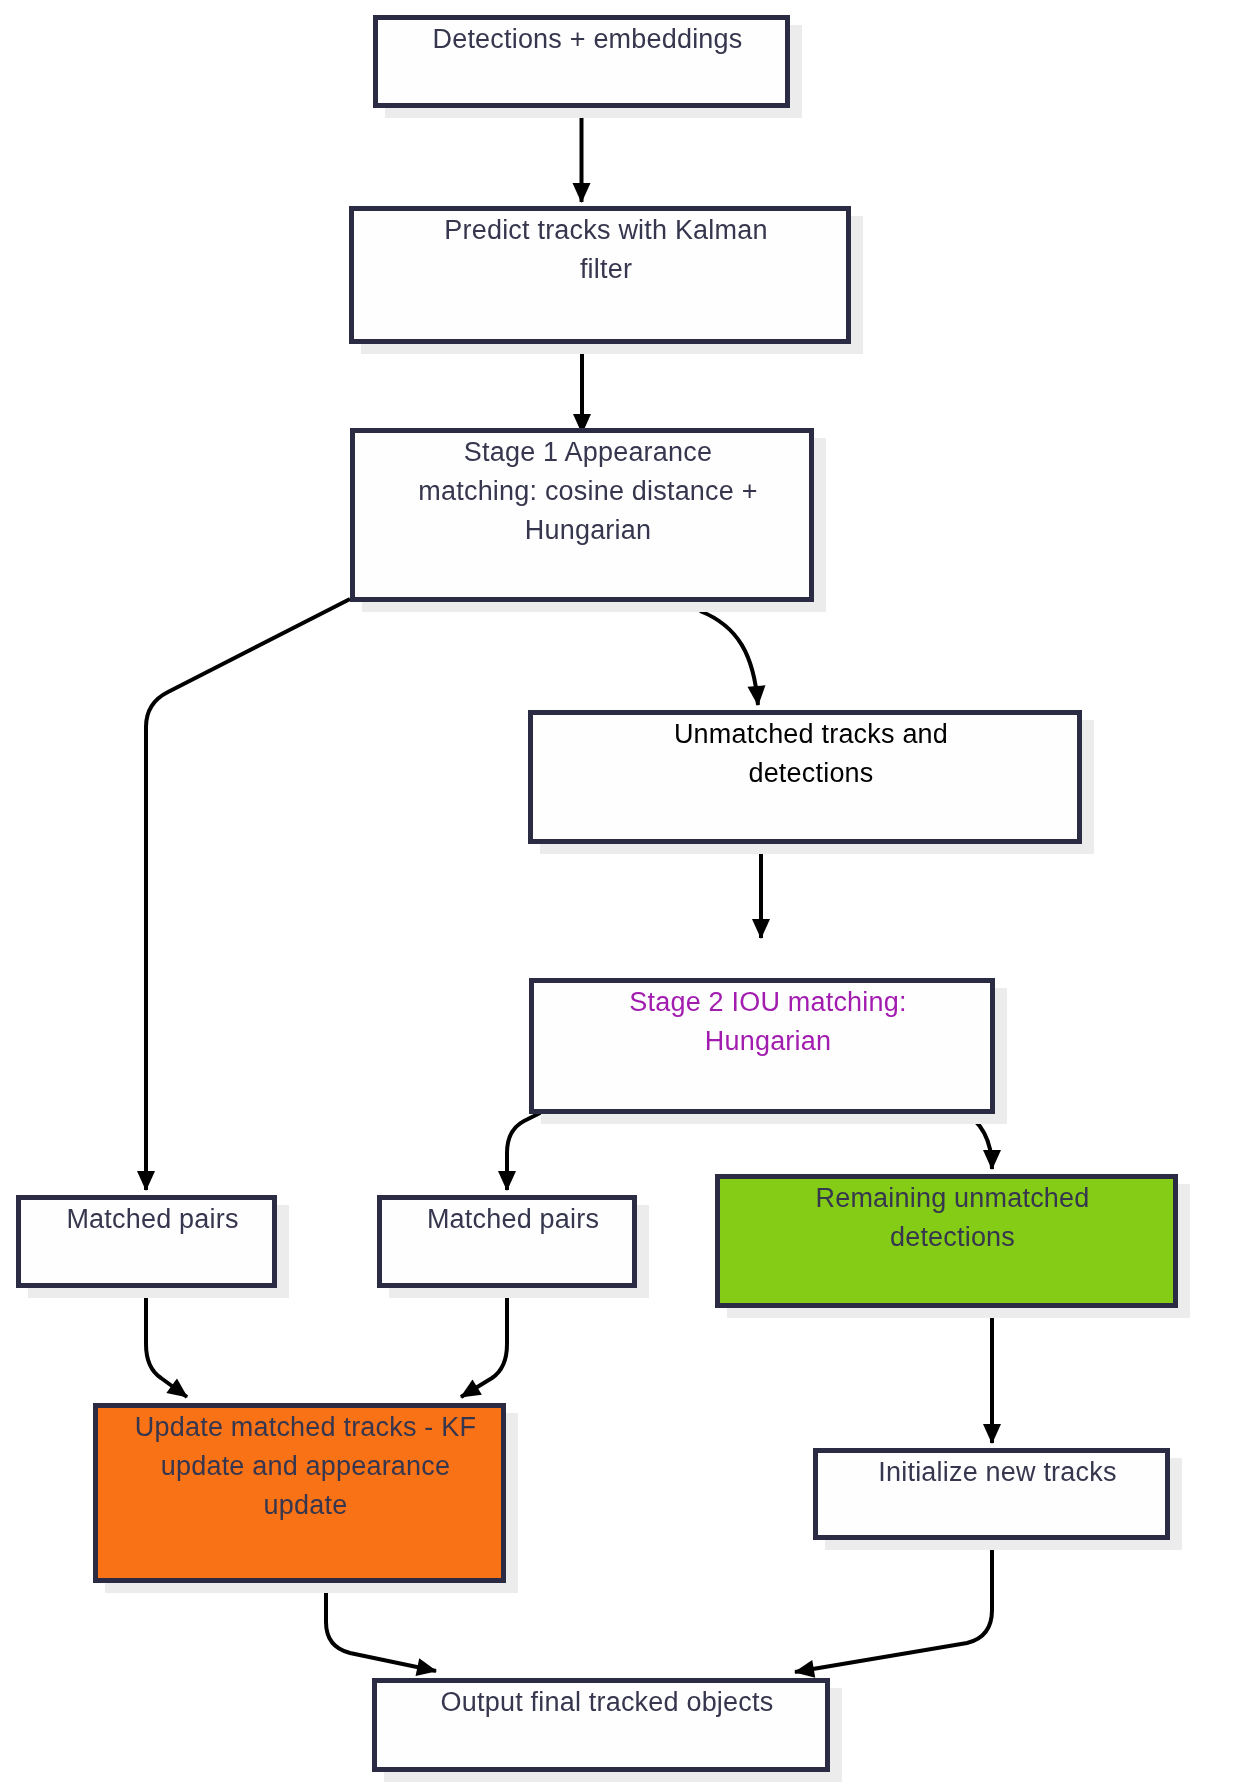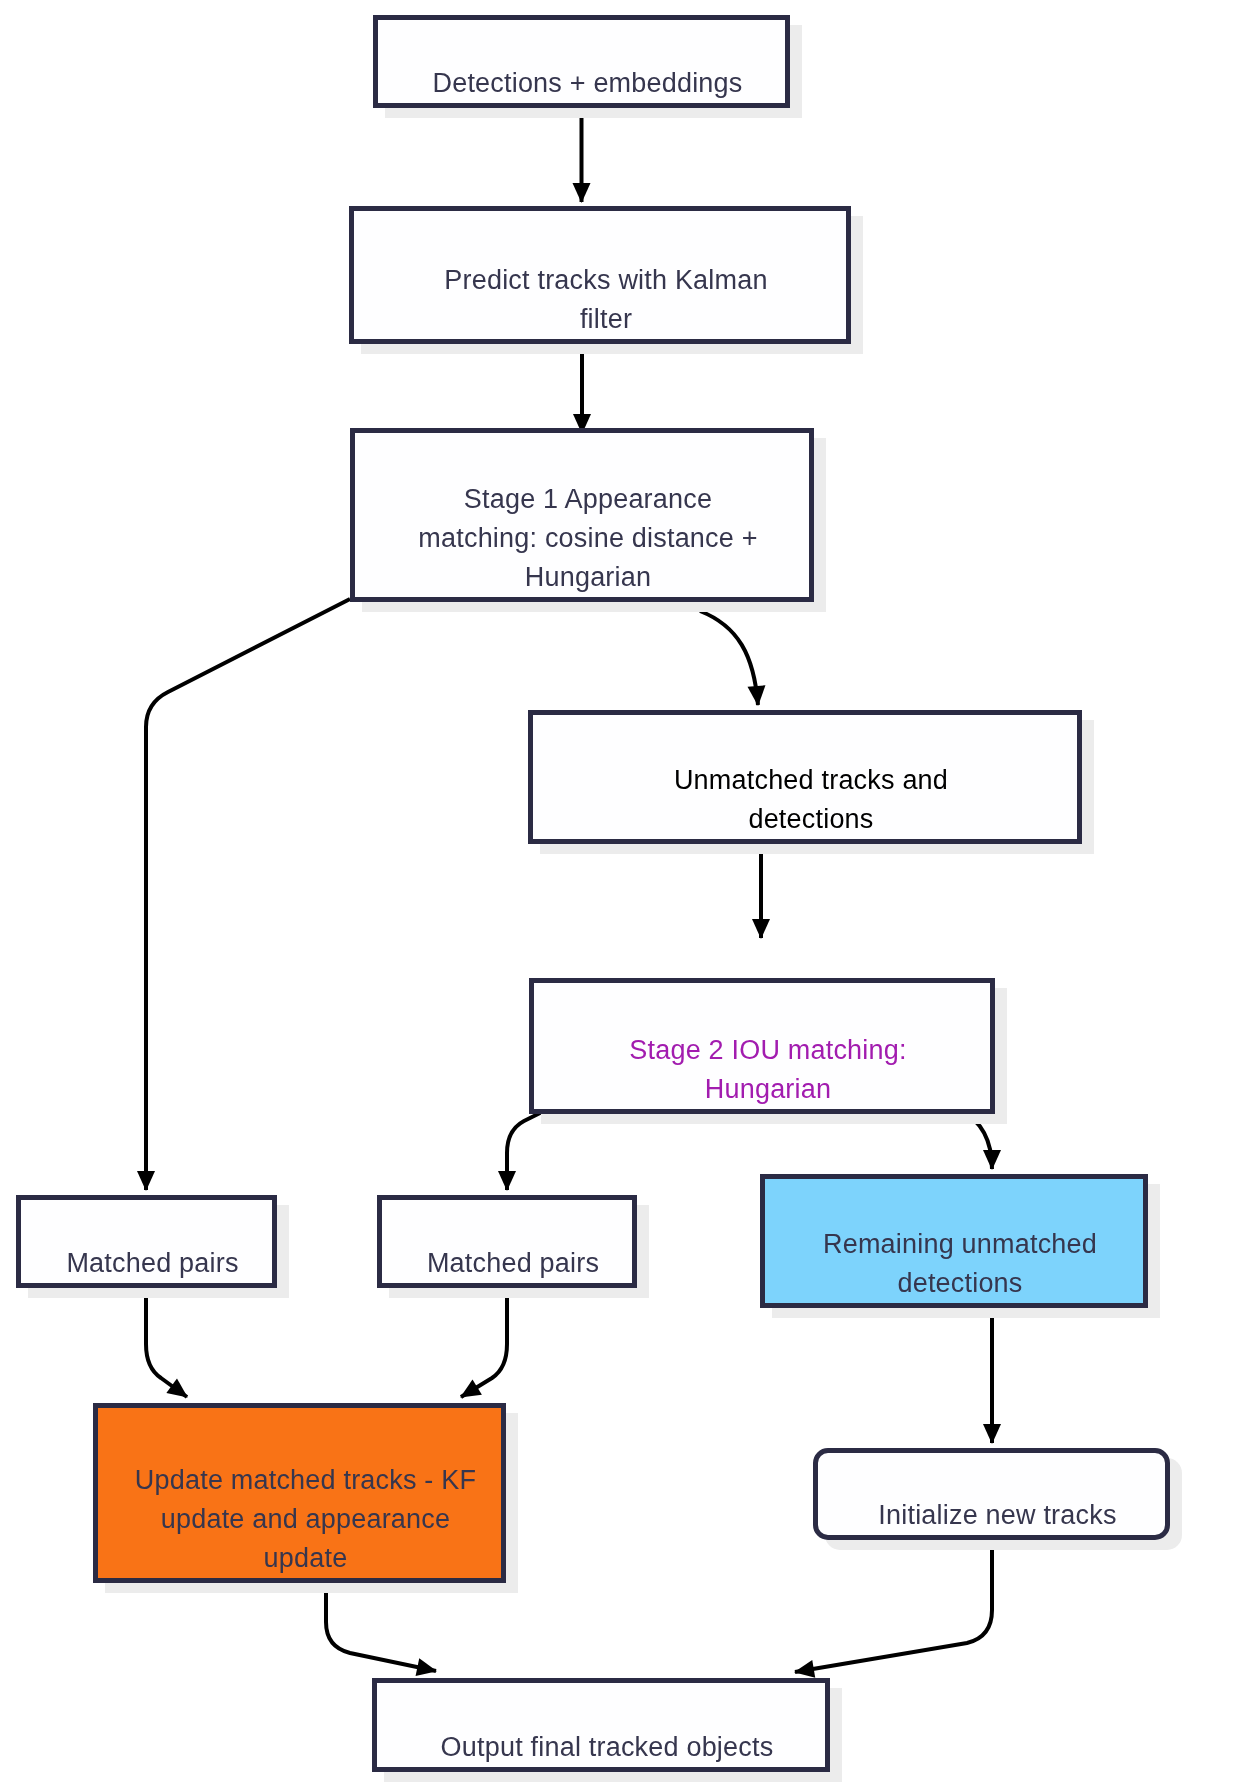--- a/index.html
+++ b/index.html
@@ -28,21 +28,21 @@
     stroke-width: 4px;
     stroke-linejoin: round;
   }
   .node {
     position: absolute;
     box-sizing: border-box;
     z-index: 2;
     border-style: solid;
     border-width: 5px;
     display: flex;
-    align-items: flex-end;
+    align-items: flex-start;
     justify-content: center;
     text-align: center;
     font-size: 27px;
     line-height: 1.45;
     font-weight: 500;
     letter-spacing: 0.2px;
     padding-left: 12px;
   }
   .node .label {
     white-space: pre-line;
@@ -94,29 +94,29 @@
       <div class="node" style="left: 529px; top: 978px; width: 466px; height: 136px; background: rgb(254, 254, 255); border-color: rgb(43, 43, 68); color: #a21caf; box-shadow: rgb(236, 236, 236) 12px 10px 0px;">
         <span class="label">Stage 2 IOU matching:
 Hungarian</span>
       </div>
       <div class="node" style="left: 16px; top: 1195px; width: 261px; height: 93px; background: rgb(254, 254, 255); border-color: rgb(43, 43, 68); color: rgb(54, 54, 78); box-shadow: rgb(236, 236, 236) 12px 10px 0px;">
         <span class="label">Matched pairs</span>
       </div>
       <div class="node" style="left: 377px; top: 1195px; width: 260px; height: 93px; background: rgb(254, 254, 255); border-color: rgb(43, 43, 68); color: rgb(54, 54, 78); box-shadow: rgb(236, 236, 236) 12px 10px 0px;">
         <span class="label">Matched pairs</span>
       </div>
-      <div class="node" style="left: 760px; top: 1174px; width: 388px; height: 134px; background: #7dd3fc; border-color: rgb(43, 43, 68); color: rgb(54, 54, 78); box-shadow: rgb(236, 236, 236) 12px 10px 0px;">
+      <div class="node" style="left: 715px; top: 1174px; width: 463px; height: 134px; background: #84cc16; border-color: rgb(43, 43, 68); color: rgb(54, 54, 78); box-shadow: rgb(236, 236, 236) 12px 10px 0px;">
         <span class="label">Remaining unmatched
 detections</span>
       </div>
       <div class="node" style="left: 93px; top: 1403px; width: 413px; height: 180px; background: #f97316; border-color: rgb(43, 43, 68); color: rgb(54, 54, 78); box-shadow: rgb(236, 236, 236) 12px 10px 0px;">
         <span class="label">Update matched tracks - KF
 update and appearance
 update</span>
       </div>
-      <div class="node" style="left: 813px; top: 1448px; width: 357px; height: 92px; background: rgb(254, 254, 255); border-color: rgb(43, 43, 68); color: rgb(54, 54, 78); box-shadow: rgb(236, 236, 236) 12px 10px 0px; border-radius: 15px;">
+      <div class="node" style="left: 813px; top: 1448px; width: 357px; height: 92px; background: rgb(254, 254, 255); border-color: rgb(43, 43, 68); color: rgb(54, 54, 78); box-shadow: rgb(236, 236, 236) 12px 10px 0px;">
         <span class="label">Initialize new tracks</span>
       </div>
       <div class="node" style="left: 372px; top: 1678px; width: 458px; height: 94px; background: rgb(254, 254, 255); border-color: rgb(43, 43, 68); color: rgb(54, 54, 78); box-shadow: rgb(236, 236, 236) 12px 10px 0px;">
         <span class="label">Output final tracked objects</span>
       </div>
     </div>
 </div>
 
 </body></html>

